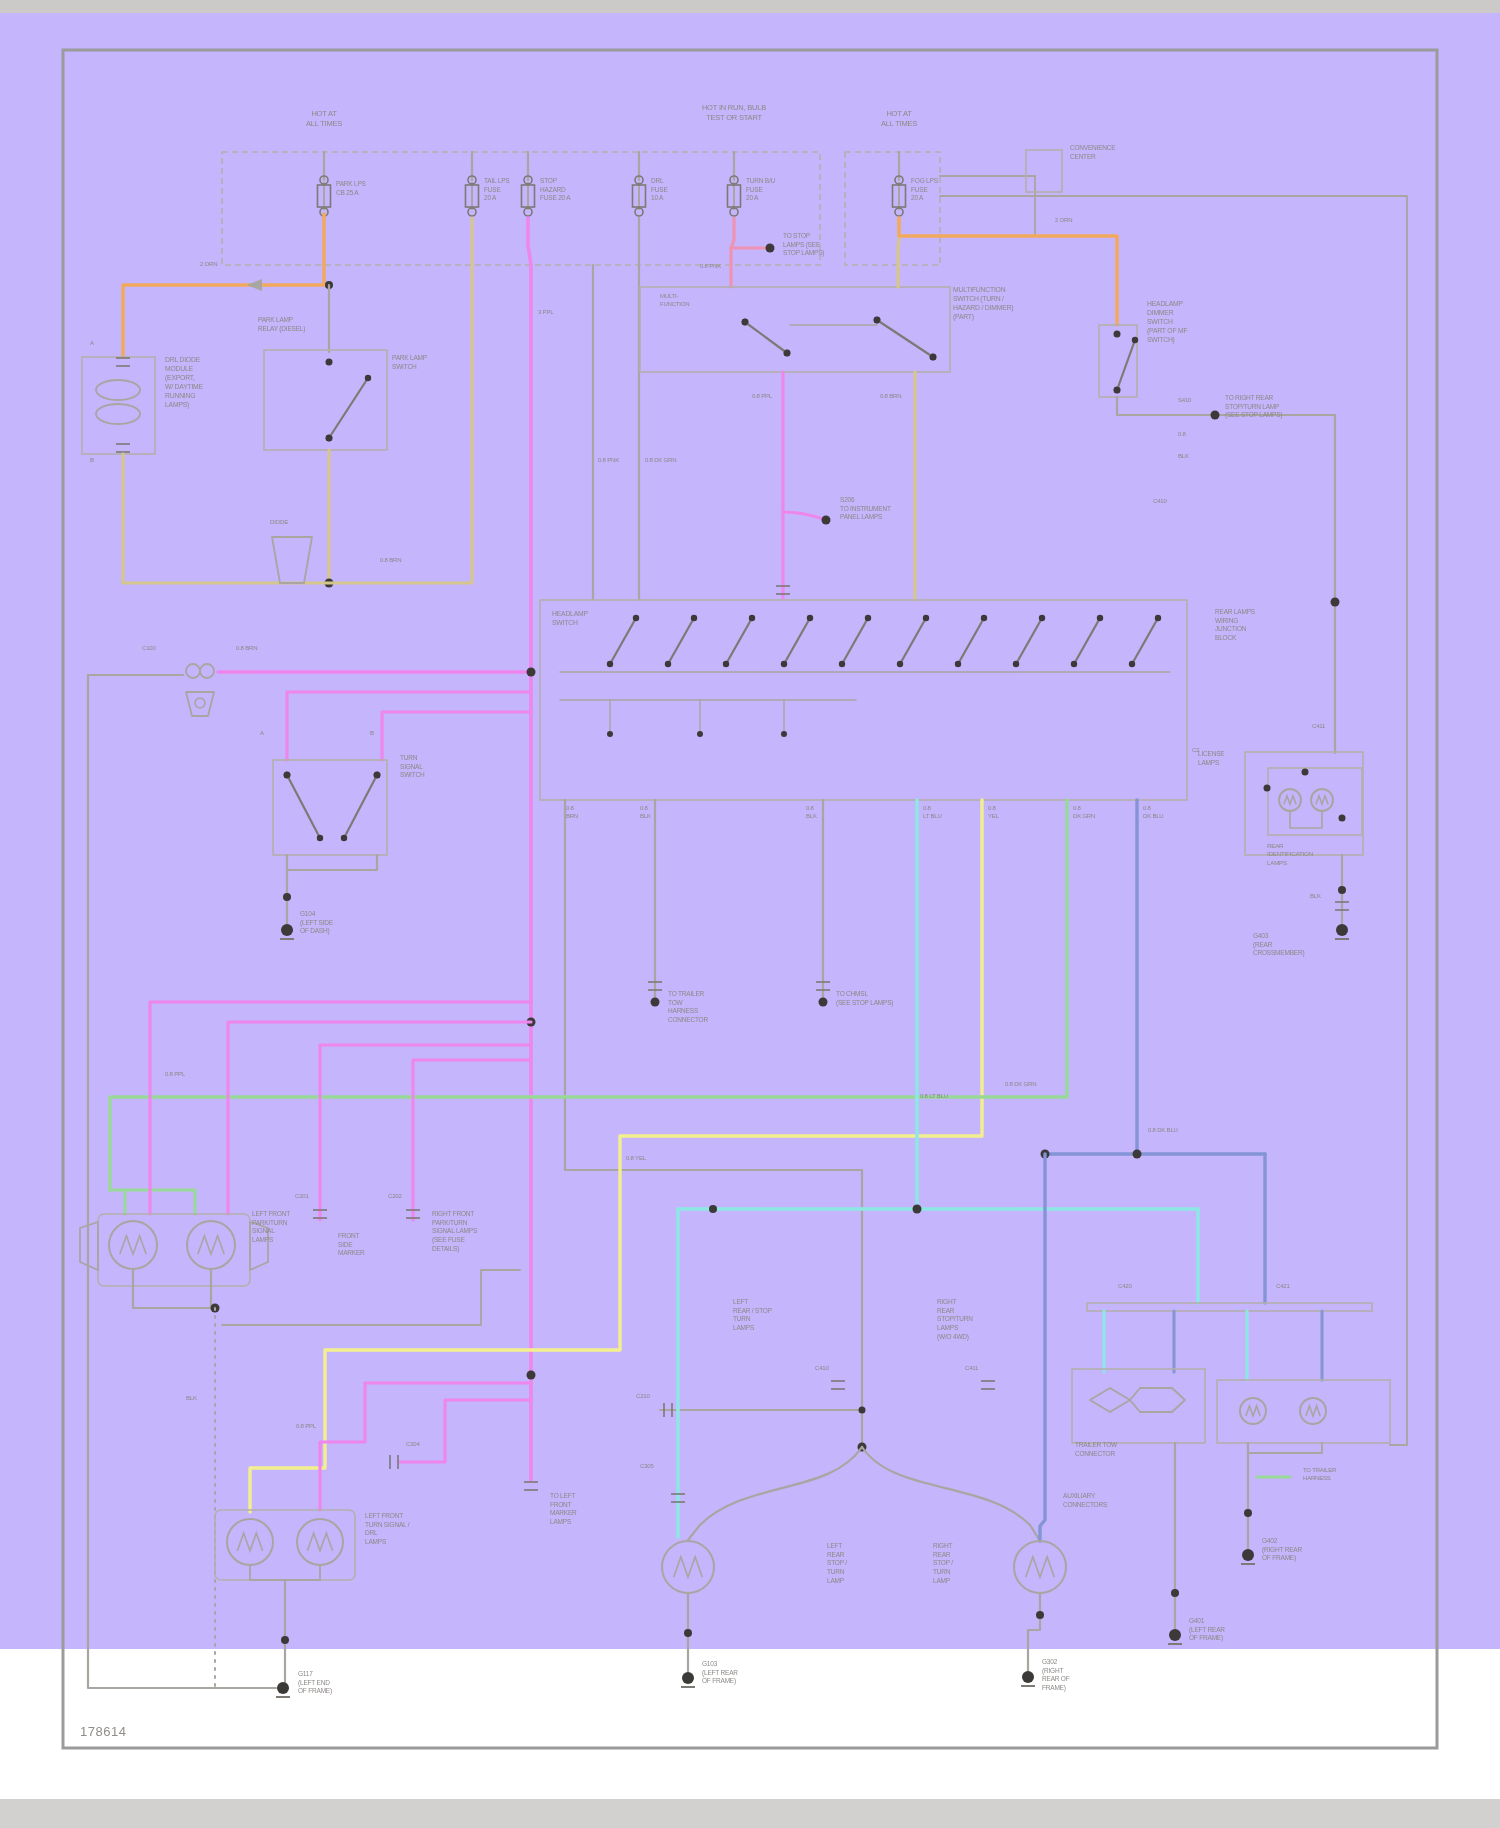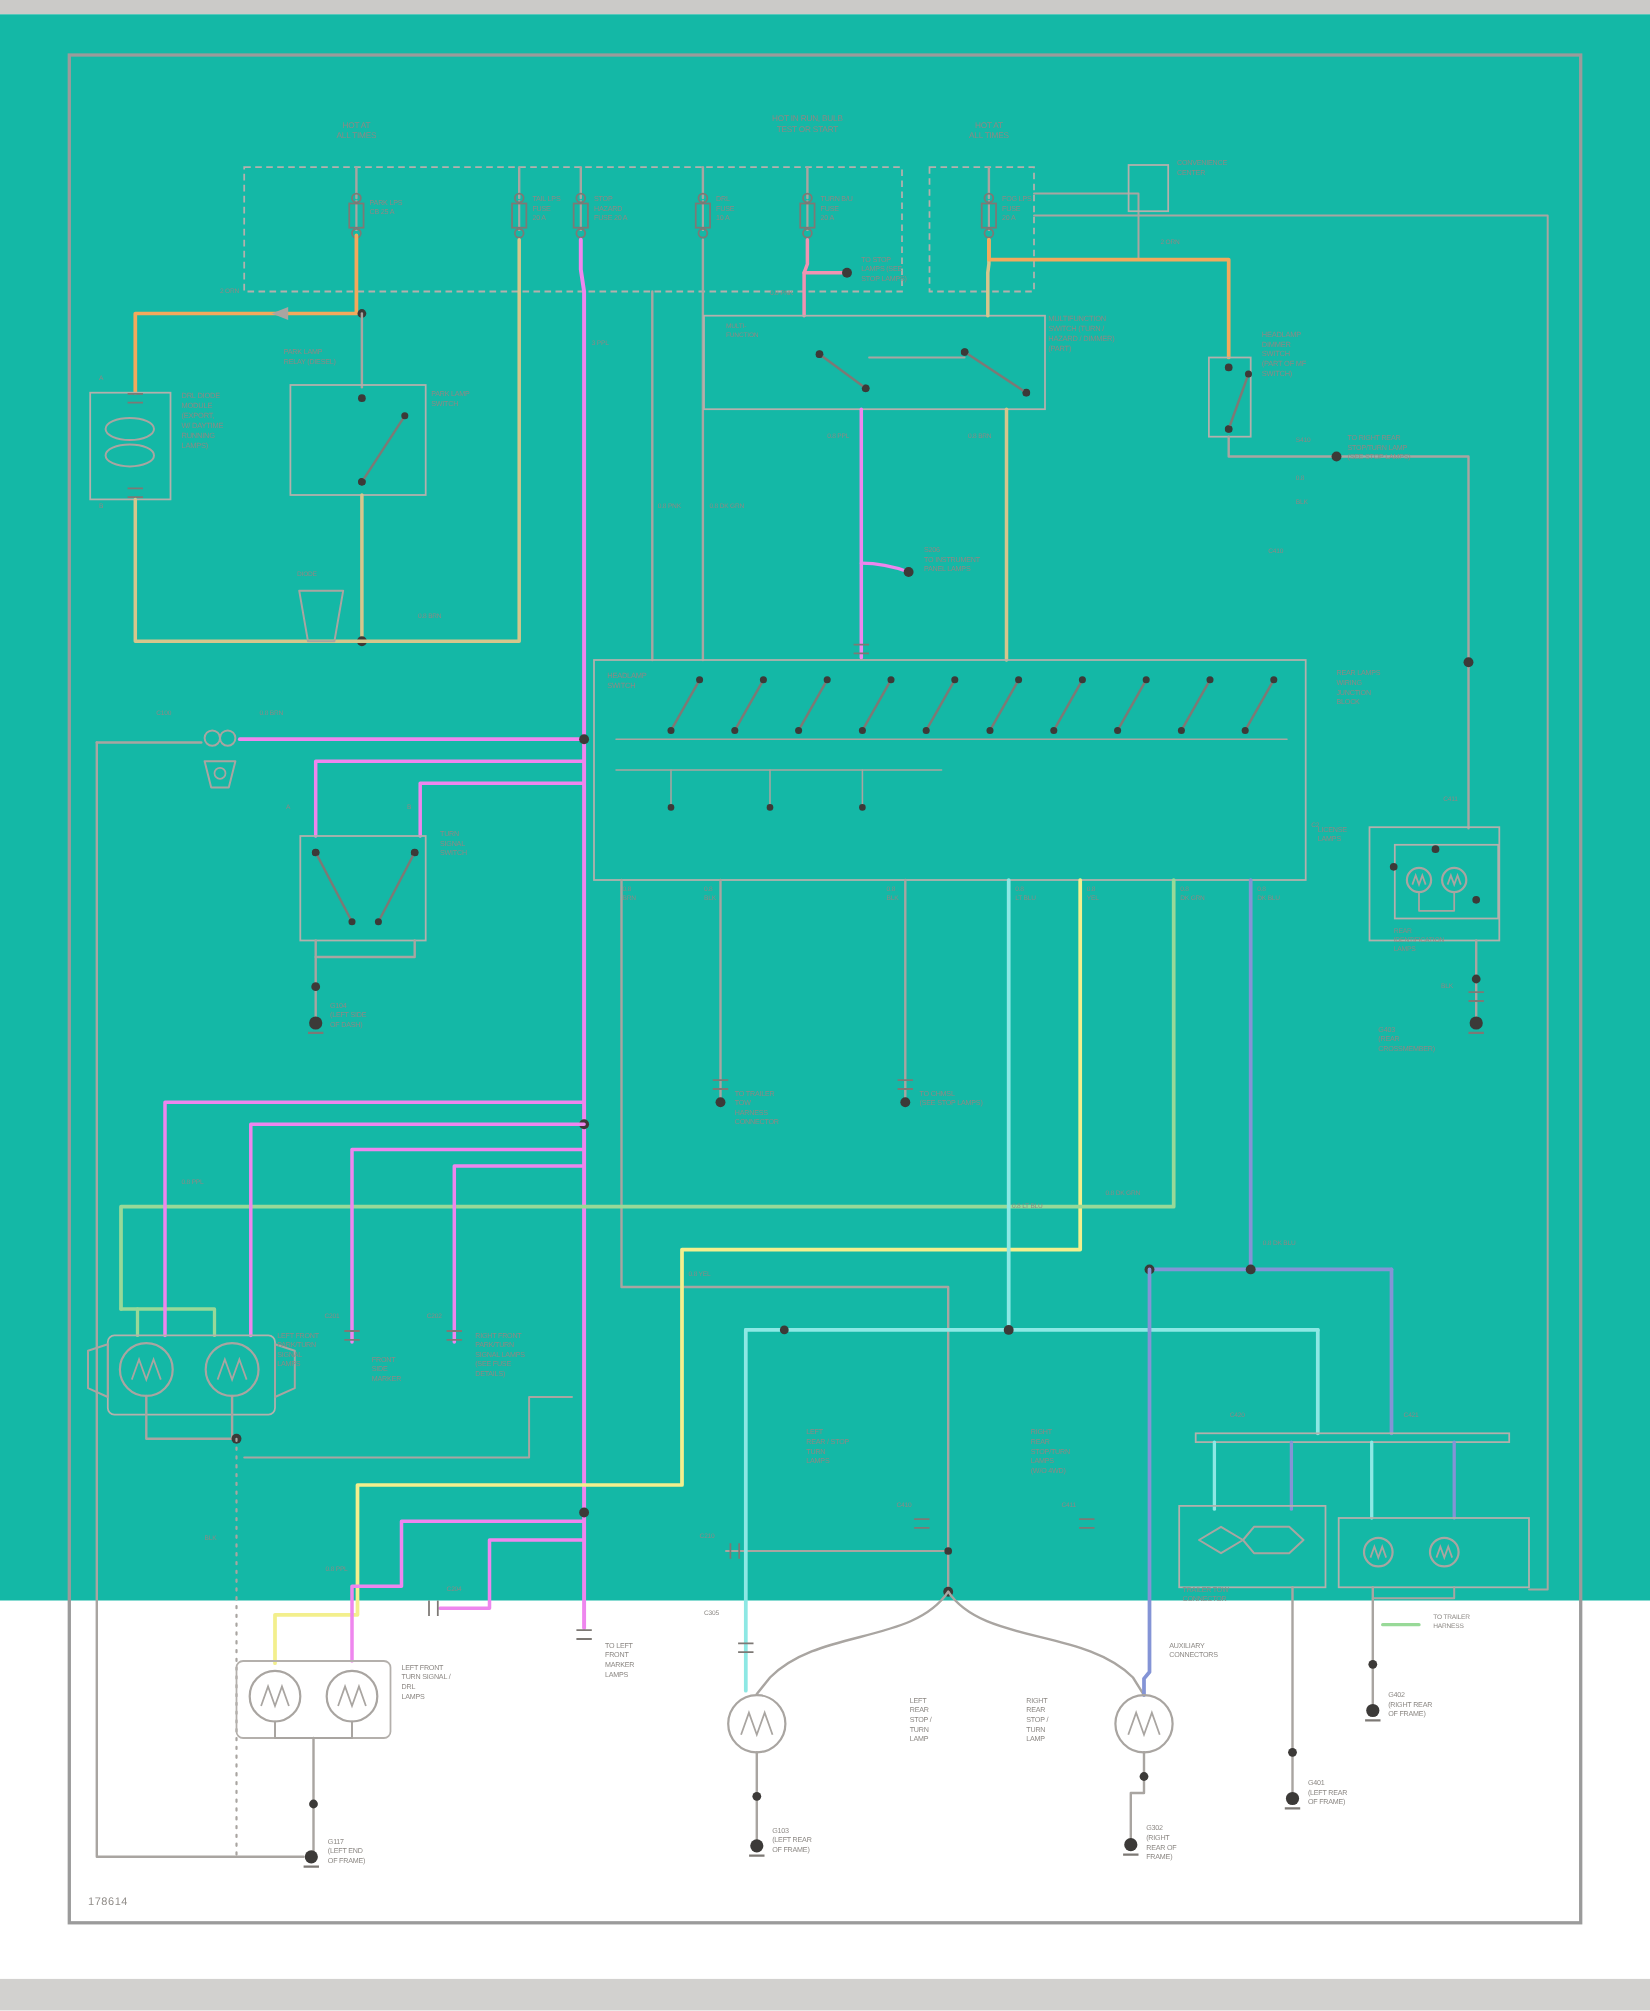--- a/index.html
+++ b/index.html
@@ -1,23 +1,23 @@
 <!DOCTYPE html>
 <html><head>
 <meta charset="utf-8">
 <style>
   html,body{margin:0;padding:0;background:#ffffff;}
   .screen{position:relative;width:1500px;height:1828px;background:#ffffff;overflow:hidden;
           font-family:"Liberation Sans",sans-serif;}
   .strip-top{position:absolute;left:0;top:0;width:100%;height:13px;background:#cbcac8;}
   .strip-bottom{position:absolute;left:0;top:1799px;width:100%;height:29px;background:#d2d1cf;}
-  .sheet{position:absolute;left:0;top:13px;width:1500px;height:1442px;background:#14b8a6;}
+  .sheet{position:absolute;left:0;top:13px;width:1500px;height:1636px;background:#c4b5fd;}
   svg{position:absolute;left:0;top:0;filter:blur(0.55px);}
   svg text{font-family:"Liberation Sans",sans-serif;letter-spacing:-0.2px;}
-  .footer-code{position:absolute;left:80px;top:1724px;font-size:10px;color:#918d89;
+  .footer-code{position:absolute;left:80px;top:1724px;font-size:13px;color:#918d89;
                filter:blur(0.4px);letter-spacing:0.5px;}
 </style>
 </head>
 <body>
 
 <div class="screen">
   <div class="strip-top"></div>
   <div class="sheet">
     <svg id="diagram-svg" width="1500" height="1786" viewBox="0 13 1500 1786">
         <rect x="63" y="50" width="1374" height="1698" rx="0" fill="none" stroke="#9b9b9b" stroke-width="3" stroke-dasharray="none"></rect>

